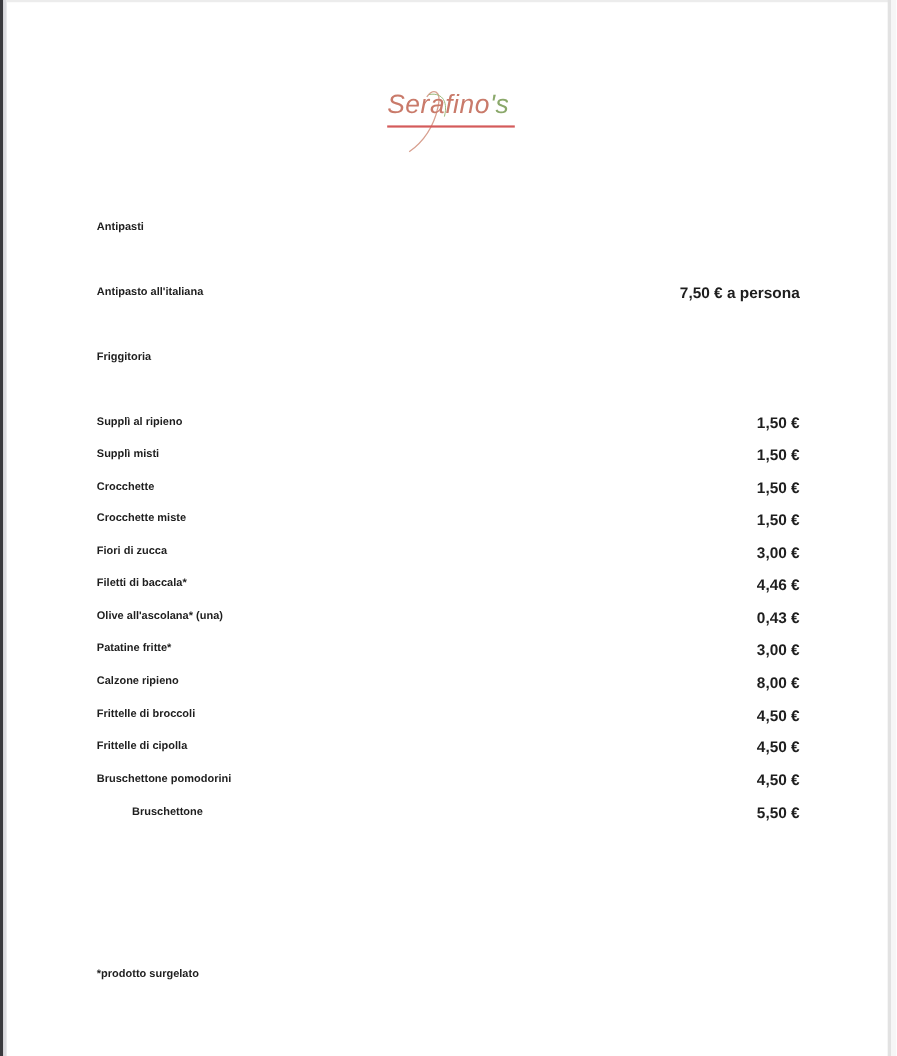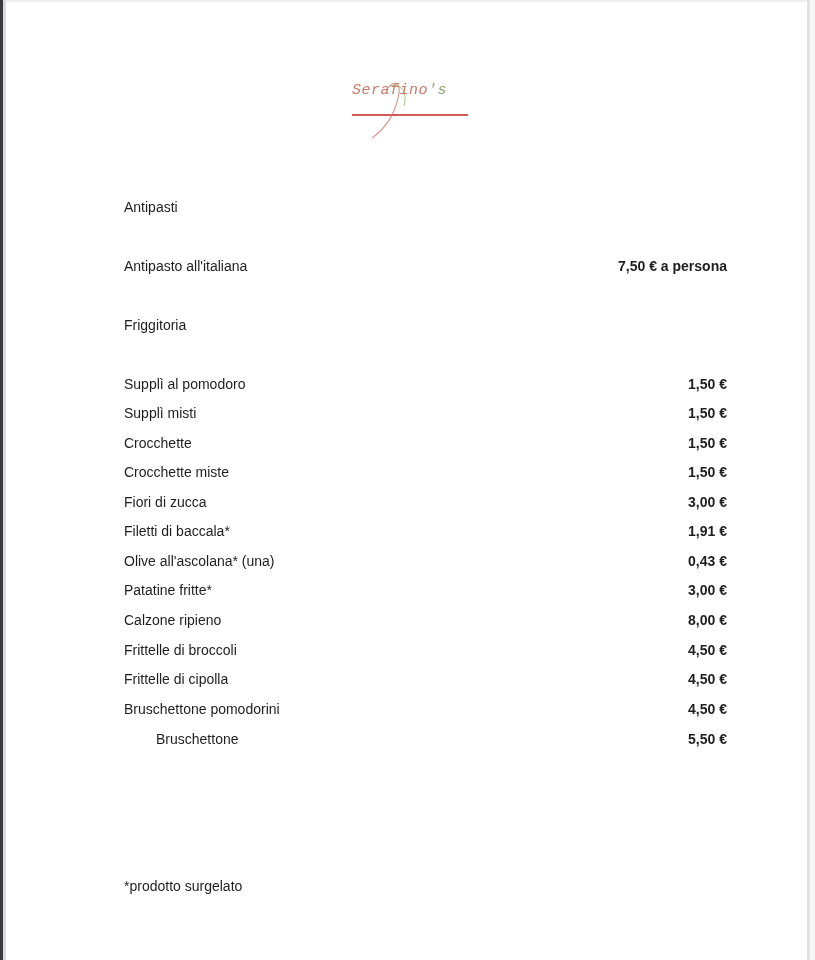--- a/index.html
+++ b/index.html
@@ -50,49 +50,48 @@
       position: absolute;
       left: 350px;
       top: 76px;
       width: 125px;
       height: 66px;
     }
     .logo-text {
       position: absolute;
       left: 2px;
       top: 6px;
-      font-family: Liberation Mono, monospace;
+      font-family: Liberation Sans, sans-serif;
       font-style: italic;
-      font-size: 15px;
+      font-size: 24px;
       letter-spacing: 0.5px;
       color: #c97a6a;
       white-space: nowrap;
     }
     .logo-text .green { color: #8aa86a; }
     .logo-underline {
       position: absolute;
       left: 2px;
       top: 38px;
       width: 116px;
       height: 2px;
       background: #d45b5b;
     }
     .logo-swash {
       position: absolute;
       left: 0; top: 0;
     }
 
     .text {
       position: absolute;
-      font-weight: normal;
-      font-size: 14px;
+      font-weight: bold;
+      font-size: 10px;
       line-height: 18px;
       color: #1e1e1e;
       white-space: nowrap;
-      margin-left: 36px;
     }
     .left { left: 88px; }
     .price {
       position: absolute;
       right: 88px;
       font-weight: bold;
       font-size: 14px;
       line-height: 18px;
       color: #1e1e1e;
       text-align: center;
@@ -118,37 +117,37 @@
   <div class="logo-underline"></div>
 </div>
 
 <div class="text left" style="top:198px;">Antipasti</div>
 
 <div class="text left" style="top:257px;">Antipasto all'italiana</div>
 <div class="price" style="top:257px;">7,50 € a persona</div>
 
 <div class="text left" style="top:316px;">Friggitoria</div>
 
-<div class="text left" style="top:375px;">Supplì al pomodoro</div>
+<div class="text left" style="top:375px;">Supplì al ripieno</div>
 <div class="price" style="top:375px;">1,50 €</div>
 
 <div class="text left" style="top:404px;text-align:center;">Supplì misti</div>
 <div class="price" style="top:404px;">1,50 €</div>
 
 <div class="text left" style="top:434px;">Crocchette</div>
 <div class="price" style="top:434px;">1,50 €</div>
 
 <div class="text left" style="top:463px;">Crocchette miste</div>
 <div class="price" style="top:463px;">1,50 €</div>
 
 <div class="text left" style="top:493px;">Fiori di zucca</div>
 <div class="price" style="top:493px;">3,00 €</div>
 
 <div class="text left" style="top:522px;text-align:right;">Filetti di baccala*</div>
-<div class="price" style="top:522px;">1,91 €</div>
+<div class="price" style="top:522px;">4,46 €</div>
 
 <div class="text left" style="top:552px;">Olive all'ascolana* (una)</div>
 <div class="price" style="top:552px;">0,43 €</div>
 
 <div class="text left" style="top:581px;">Patatine fritte*</div>
 <div class="price" style="top:581px;">3,00 €</div>
 
 <div class="text left" style="top:611px;">Calzone ripieno</div>
 <div class="price" style="top:611px;">8,00 €</div>
 

